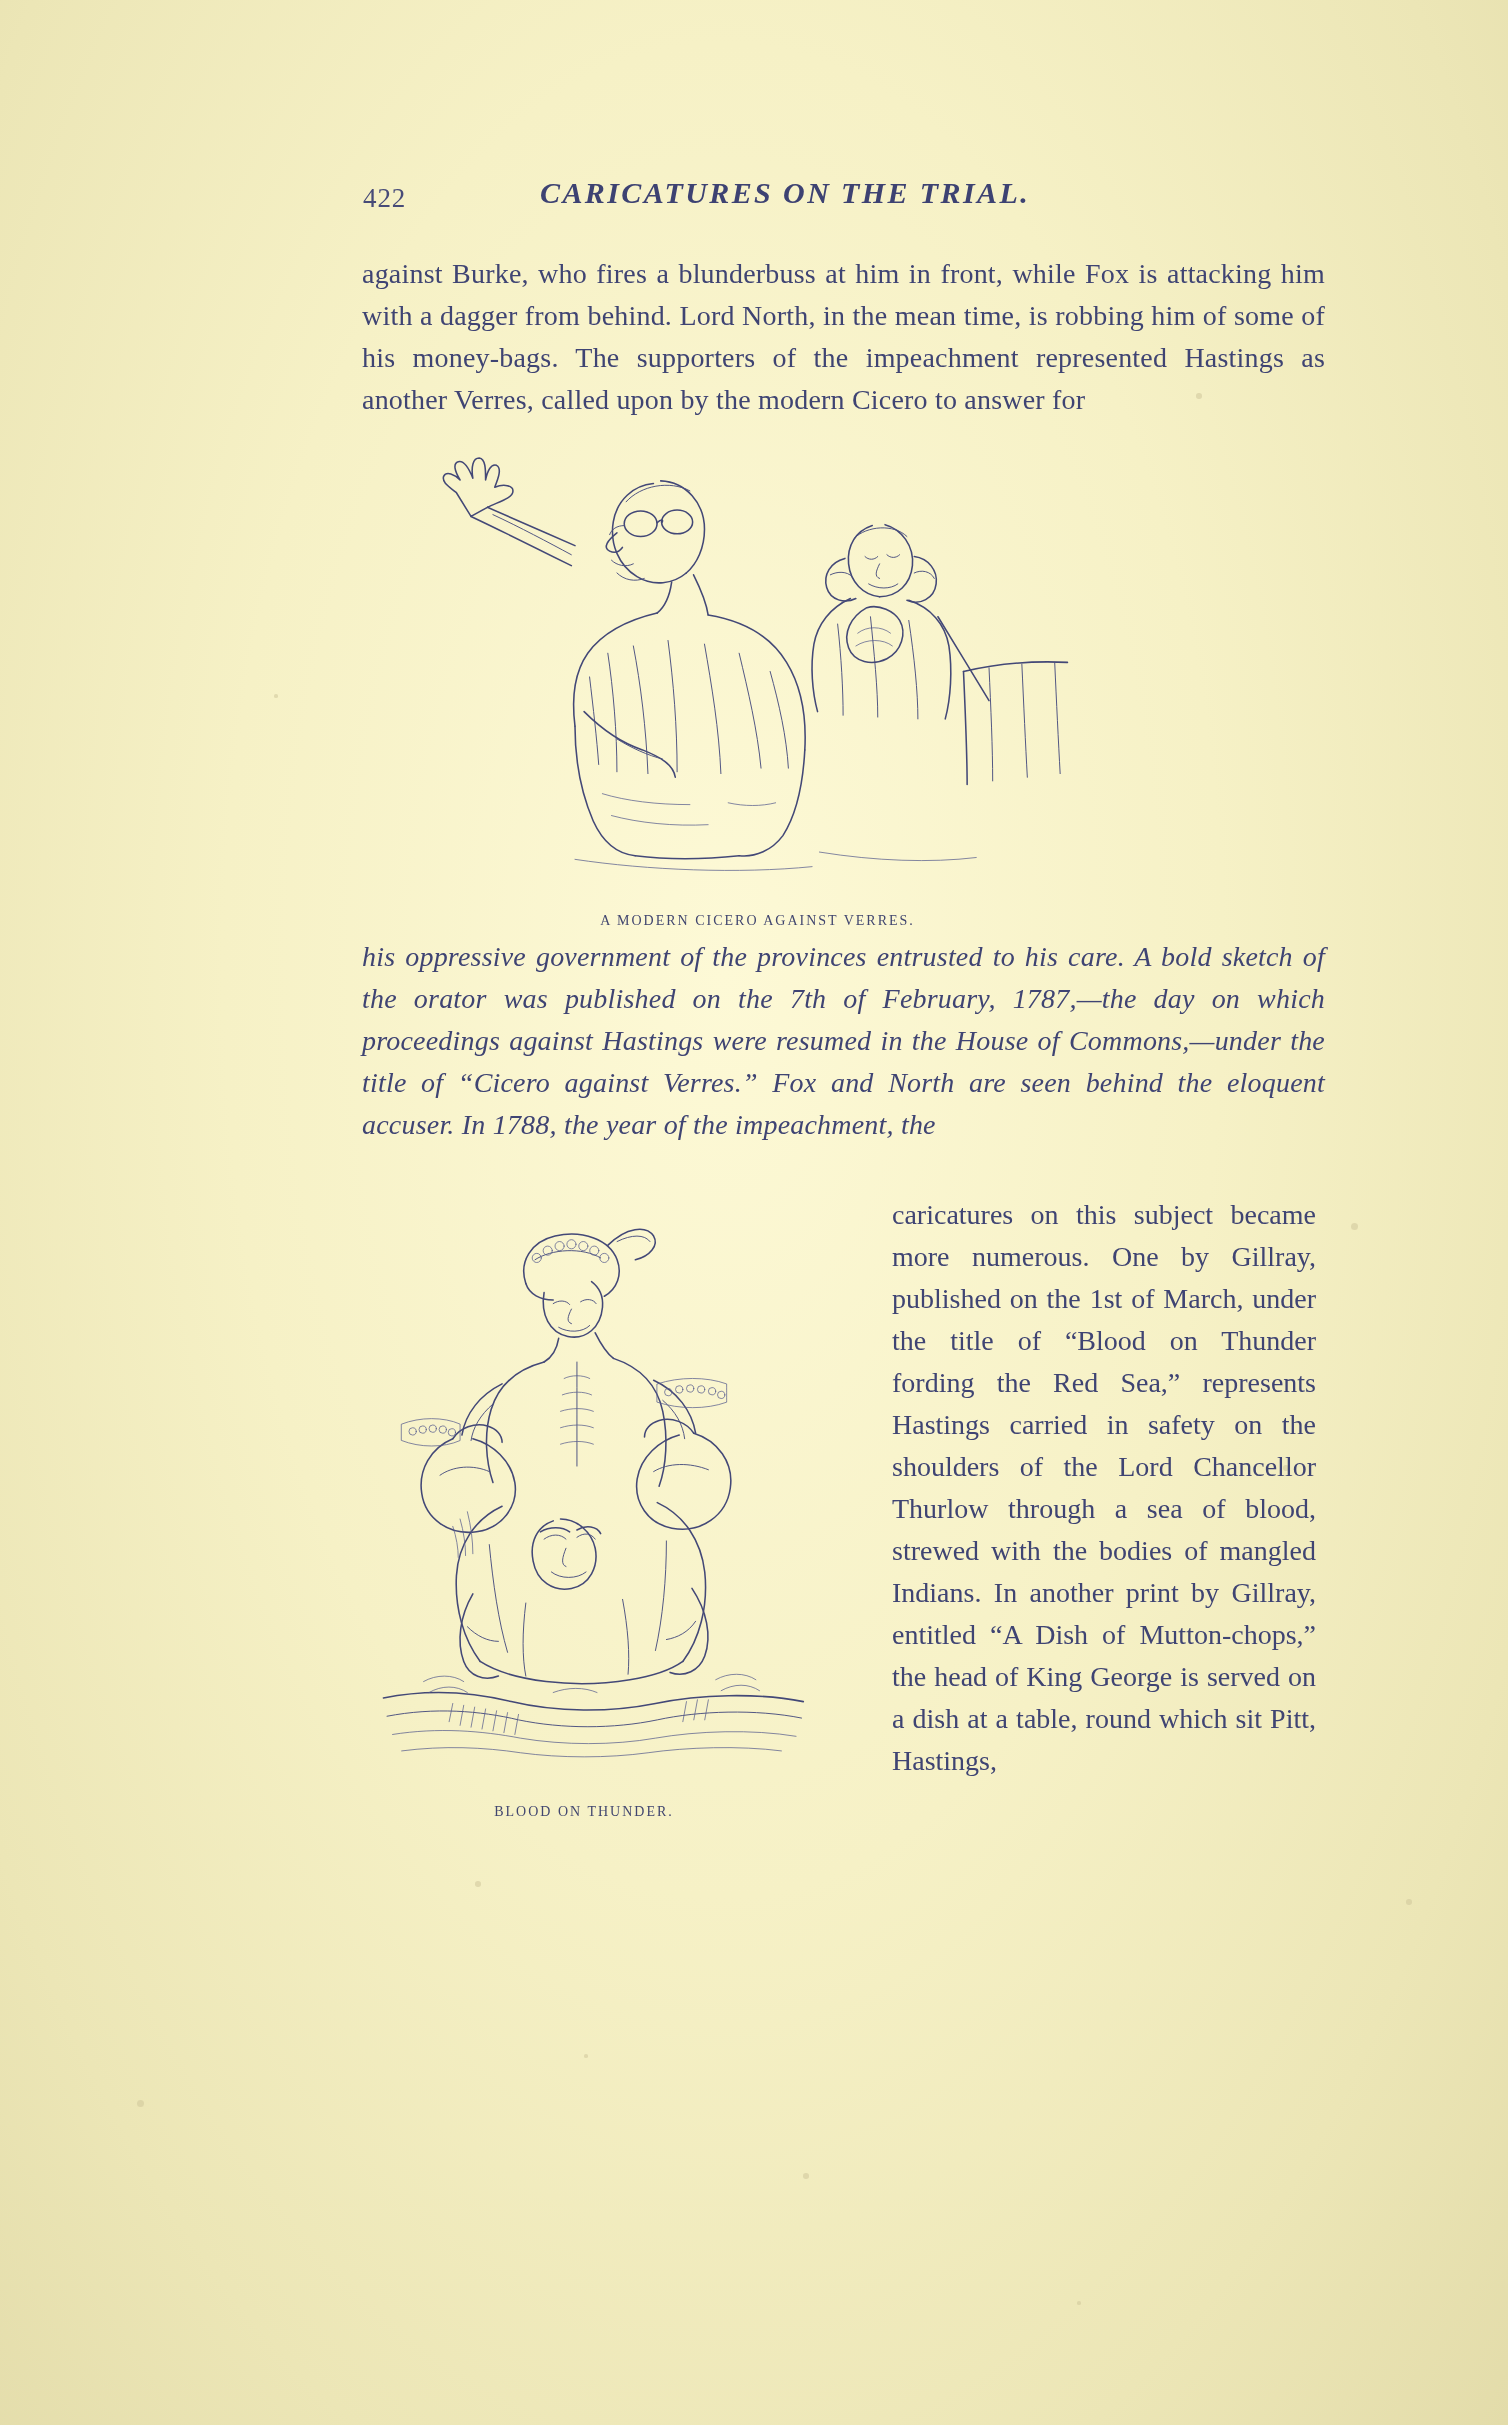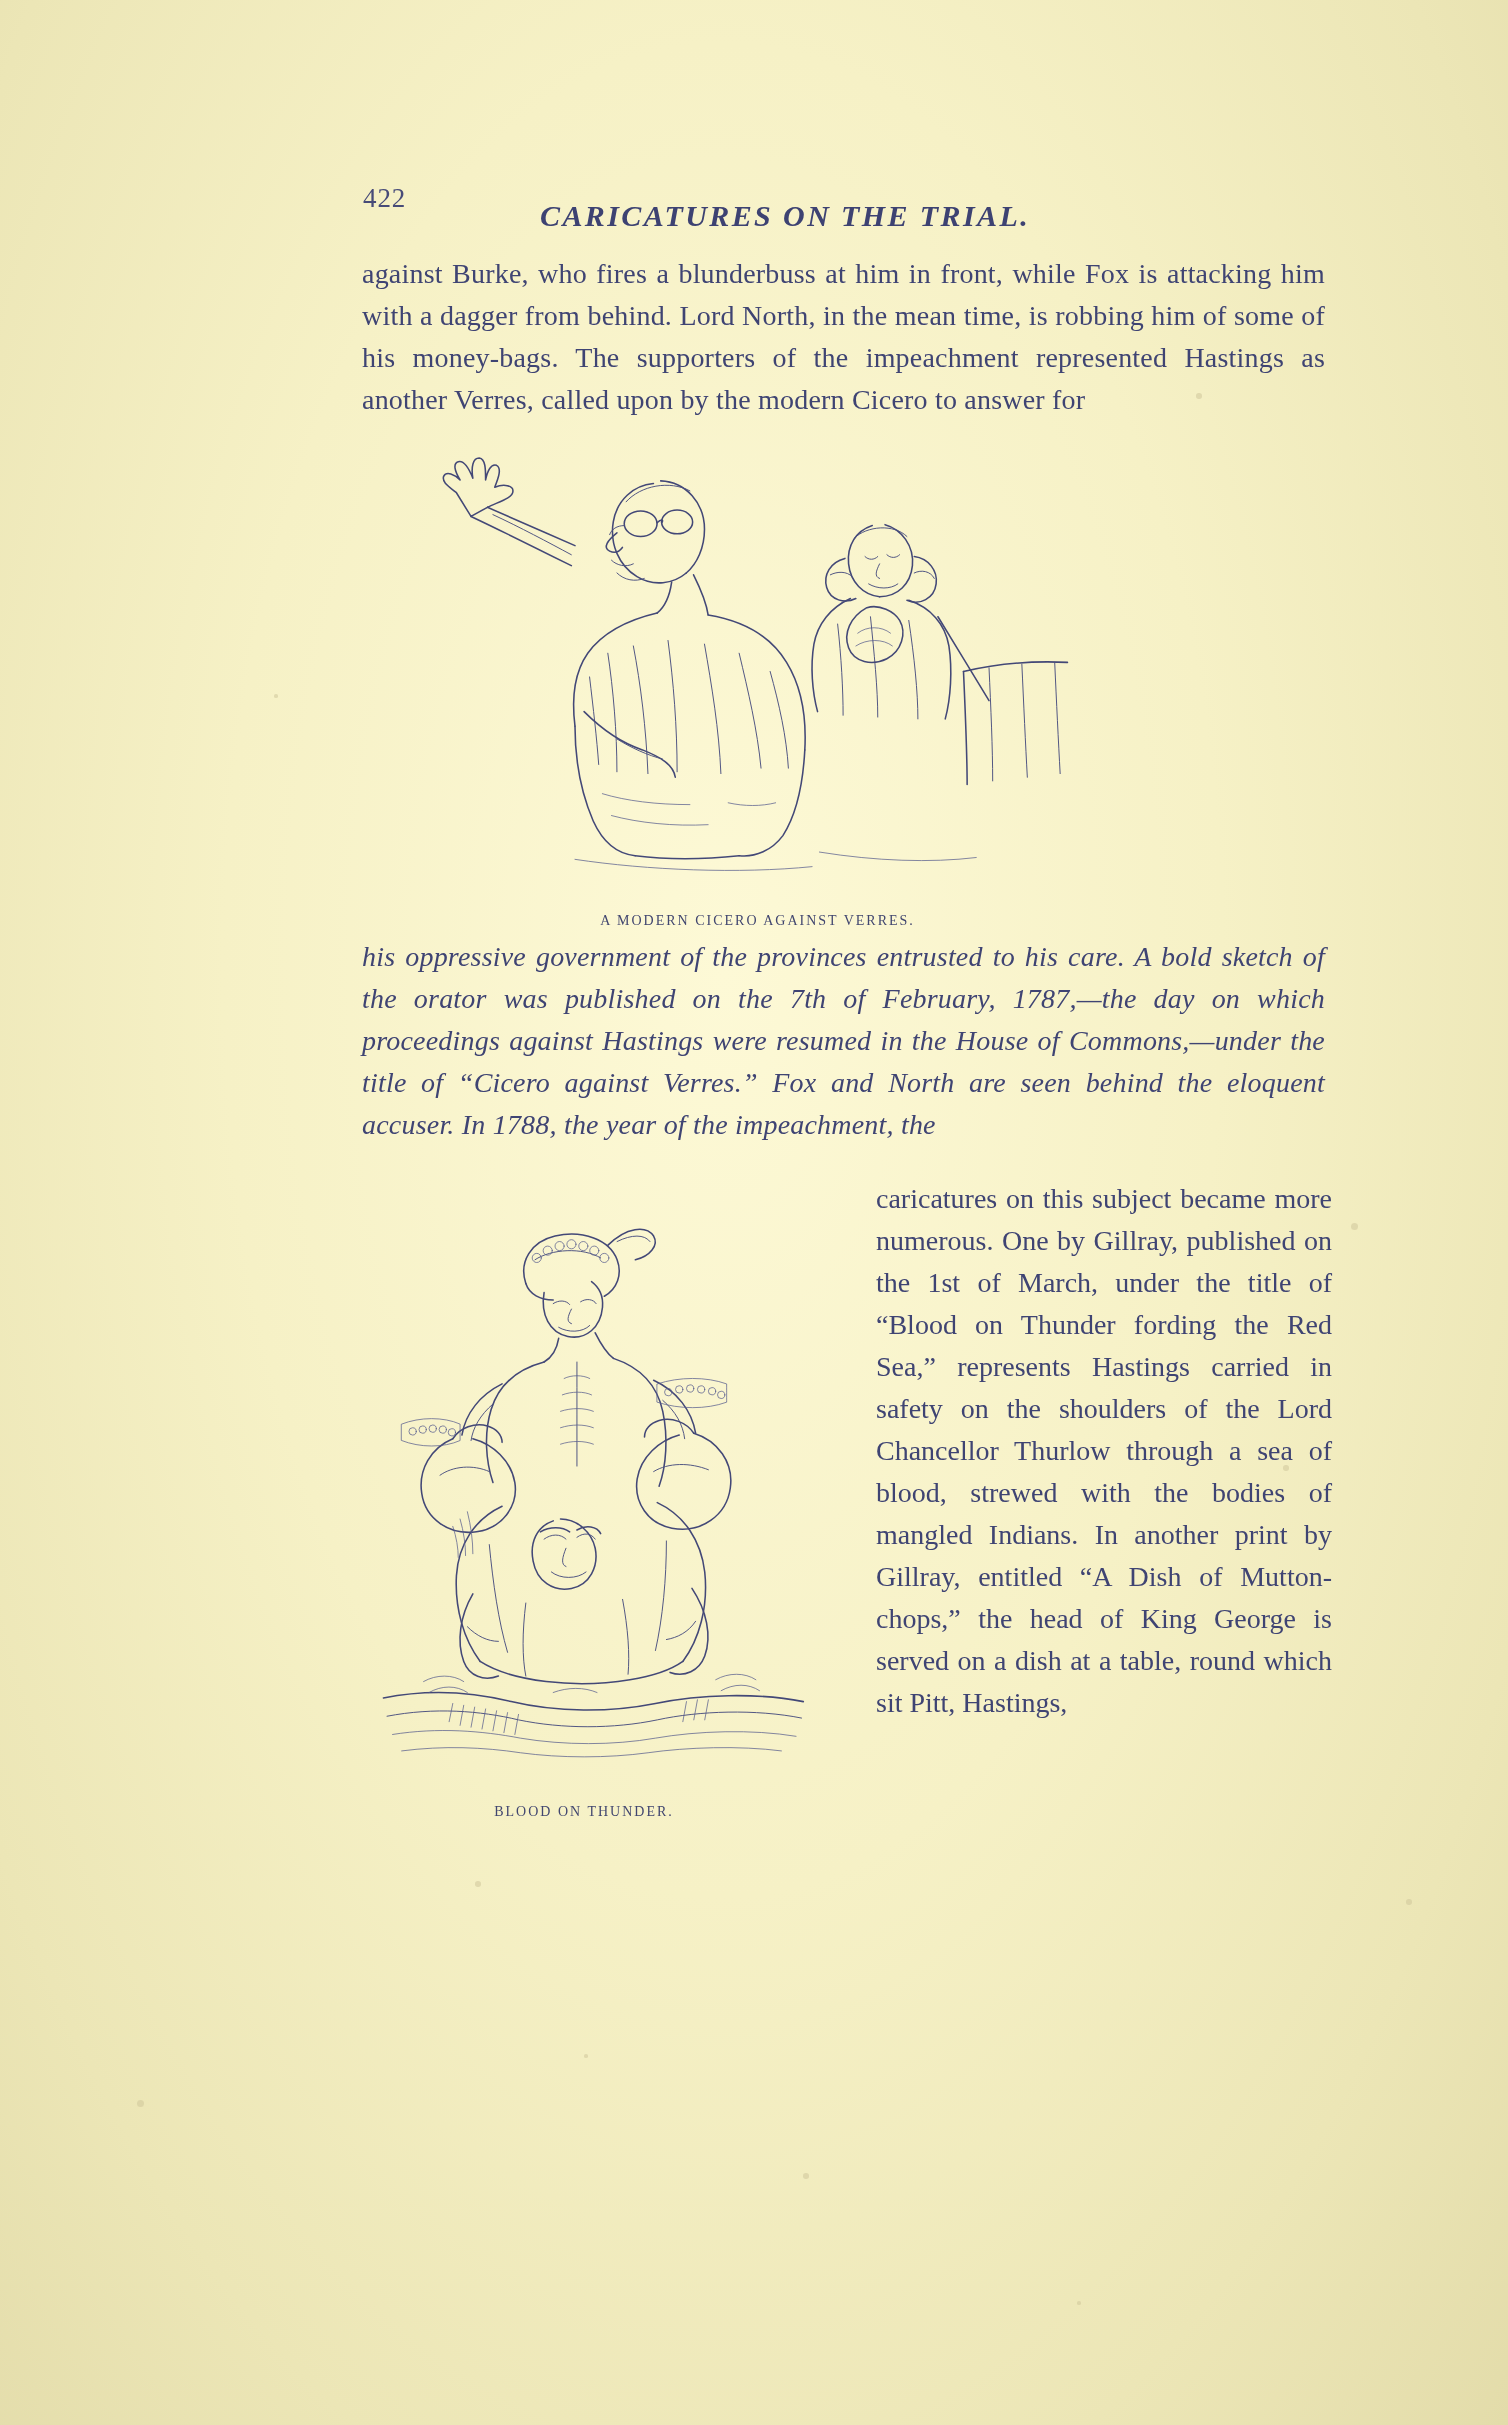--- a/index.html
+++ b/index.html
@@ -50,21 +50,20 @@
   .running-head {
     position: absolute;
     left: 540px;
     top: 176px;
     font-size: 30px;
     font-style: italic;
     font-weight: bold;
     letter-spacing: 2.4px;
     color: #3d4272;
     white-space: nowrap;
-    margin-top: 23px;
   }
 
   
   .col-full {
     position: absolute;
     left: 354px;
     width: 979px;
     font-size: 28px;
     line-height: 42px;
     text-align: justify;
@@ -79,21 +78,21 @@
   .col-right {
     position: absolute;
     left: 876px;
     top: 1178px;
     width: 456px;
     font-size: 28px;
     line-height: 42px;
     text-align: justify;
     color: #3f4473;
   }
-  .col-right p { margin: 0; }
+  .col-right p { margin: 16px; }
 
   
   .caption {
     position: absolute;
     font-size: 14px;
     letter-spacing: 2px;
     color: #41466f;
     text-align: center;
     font-family: "Liberation Serif", serif;
   }

